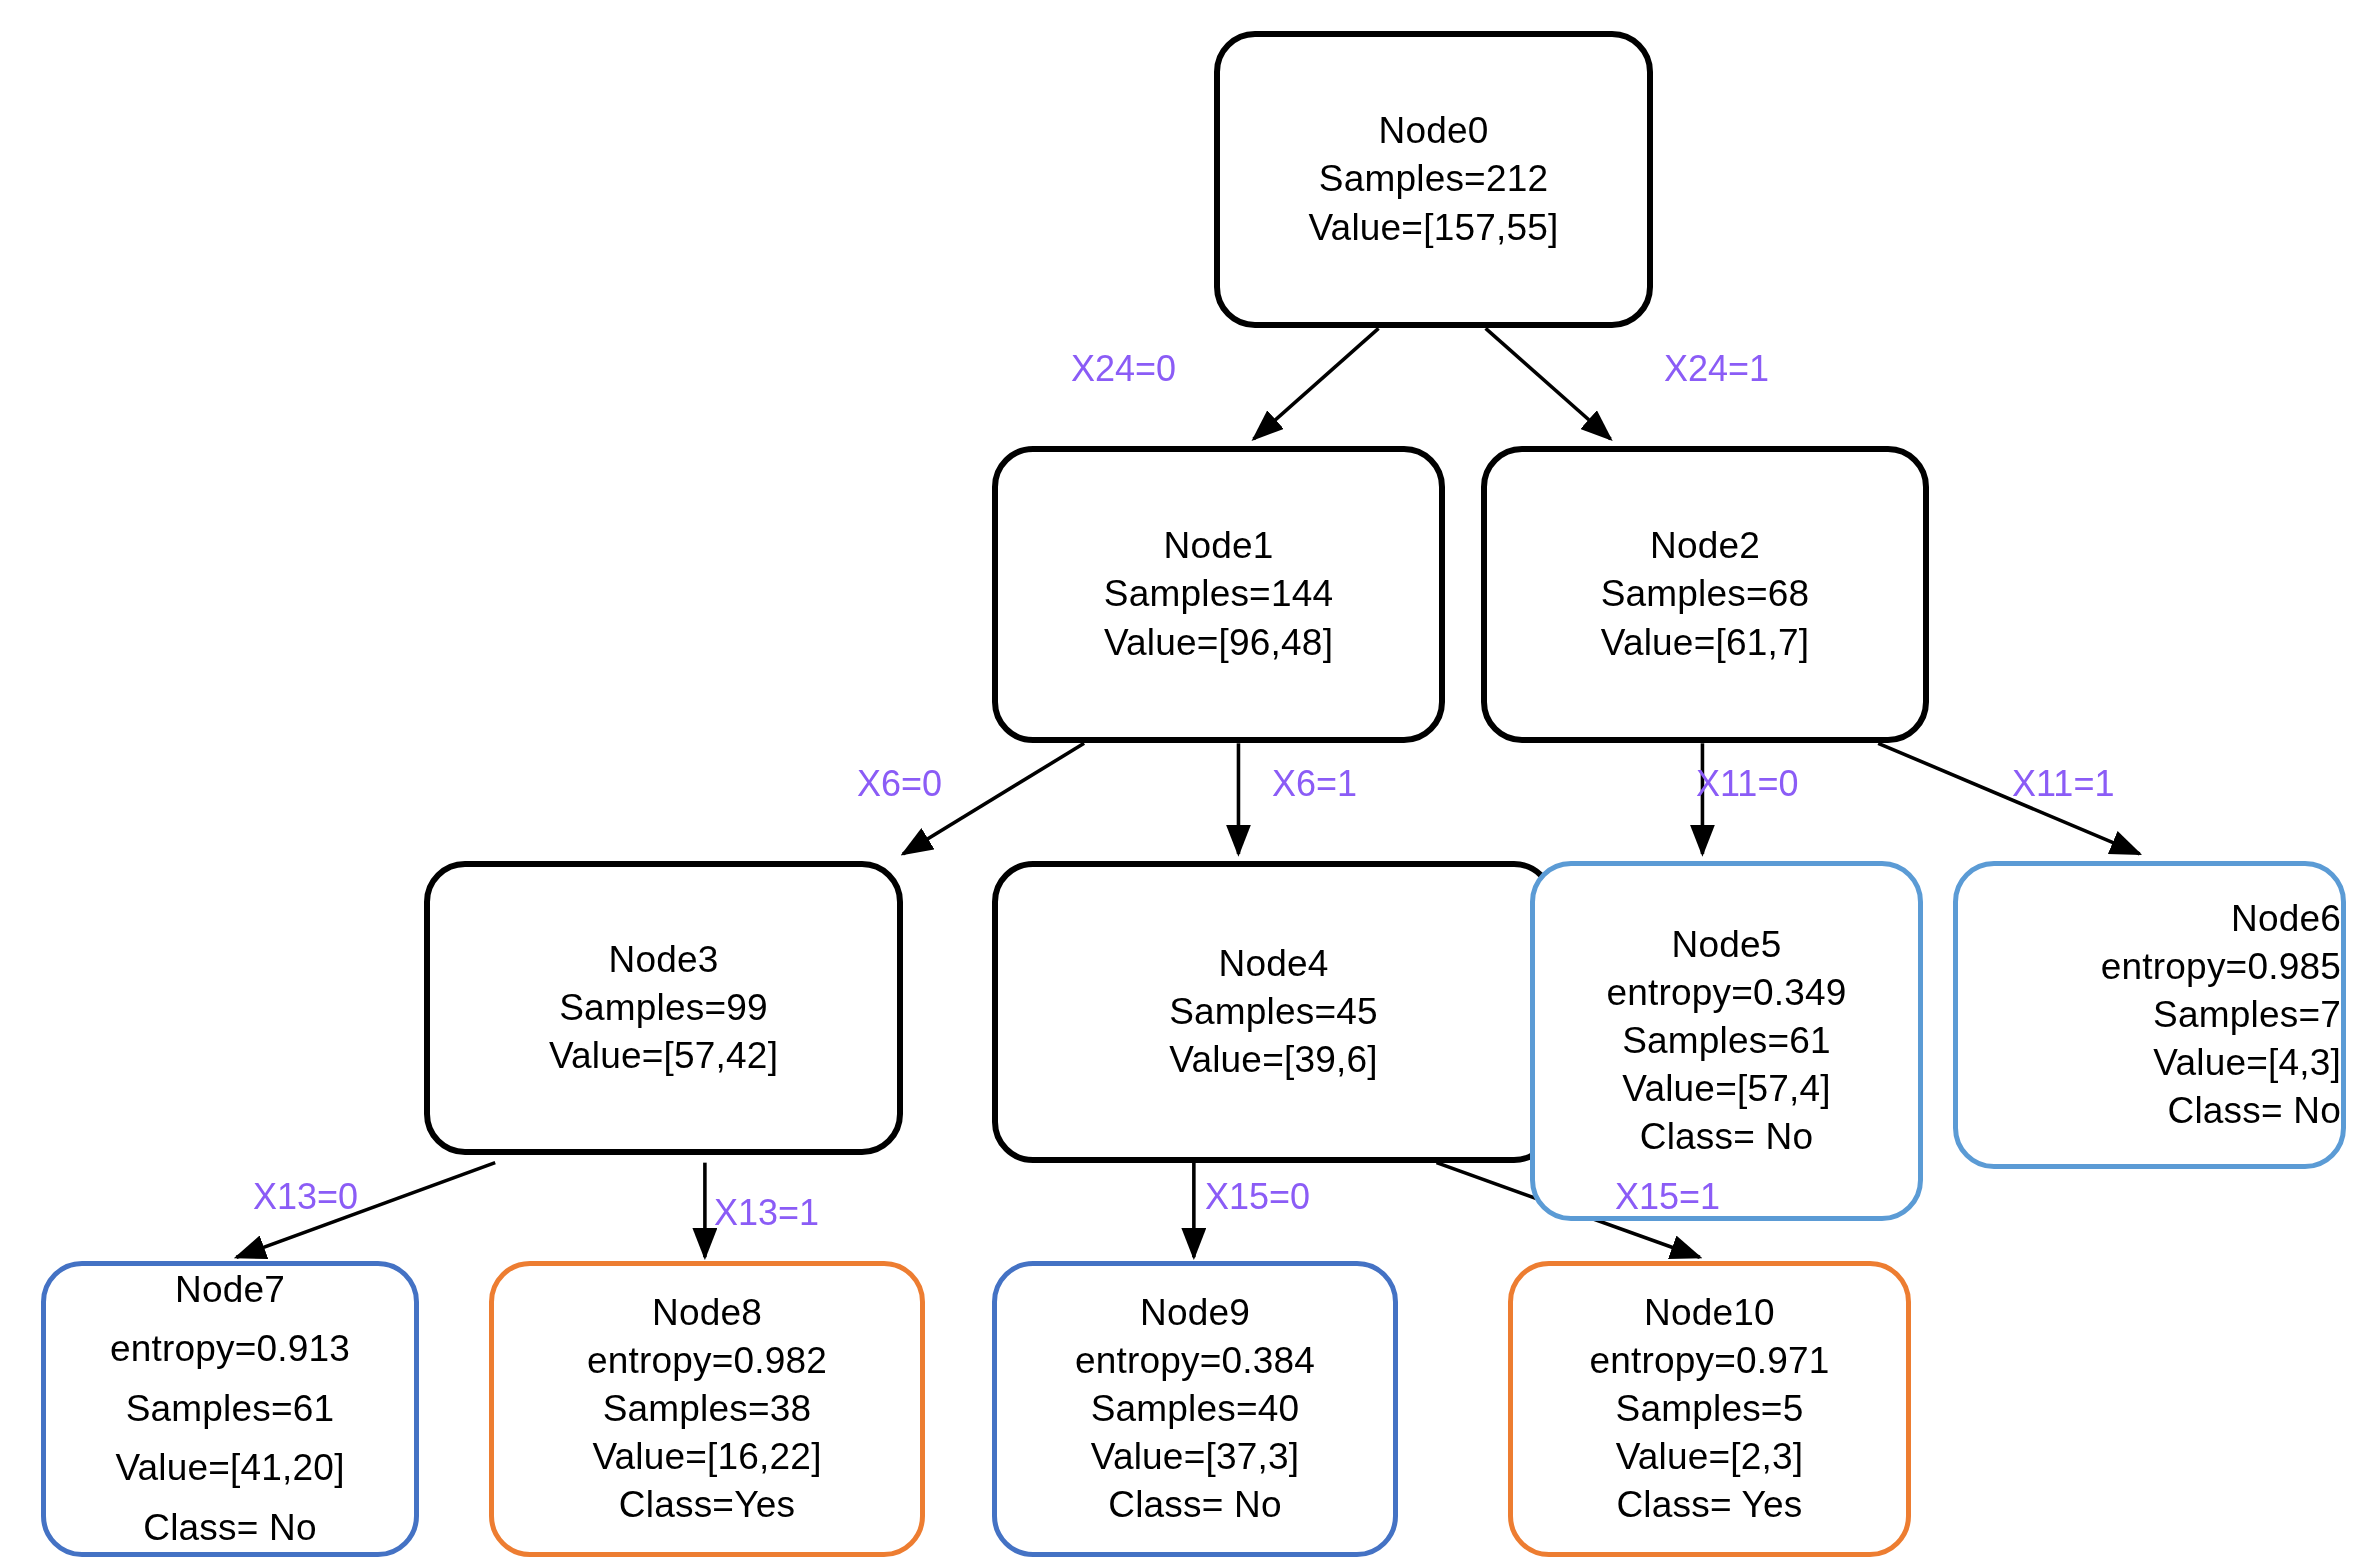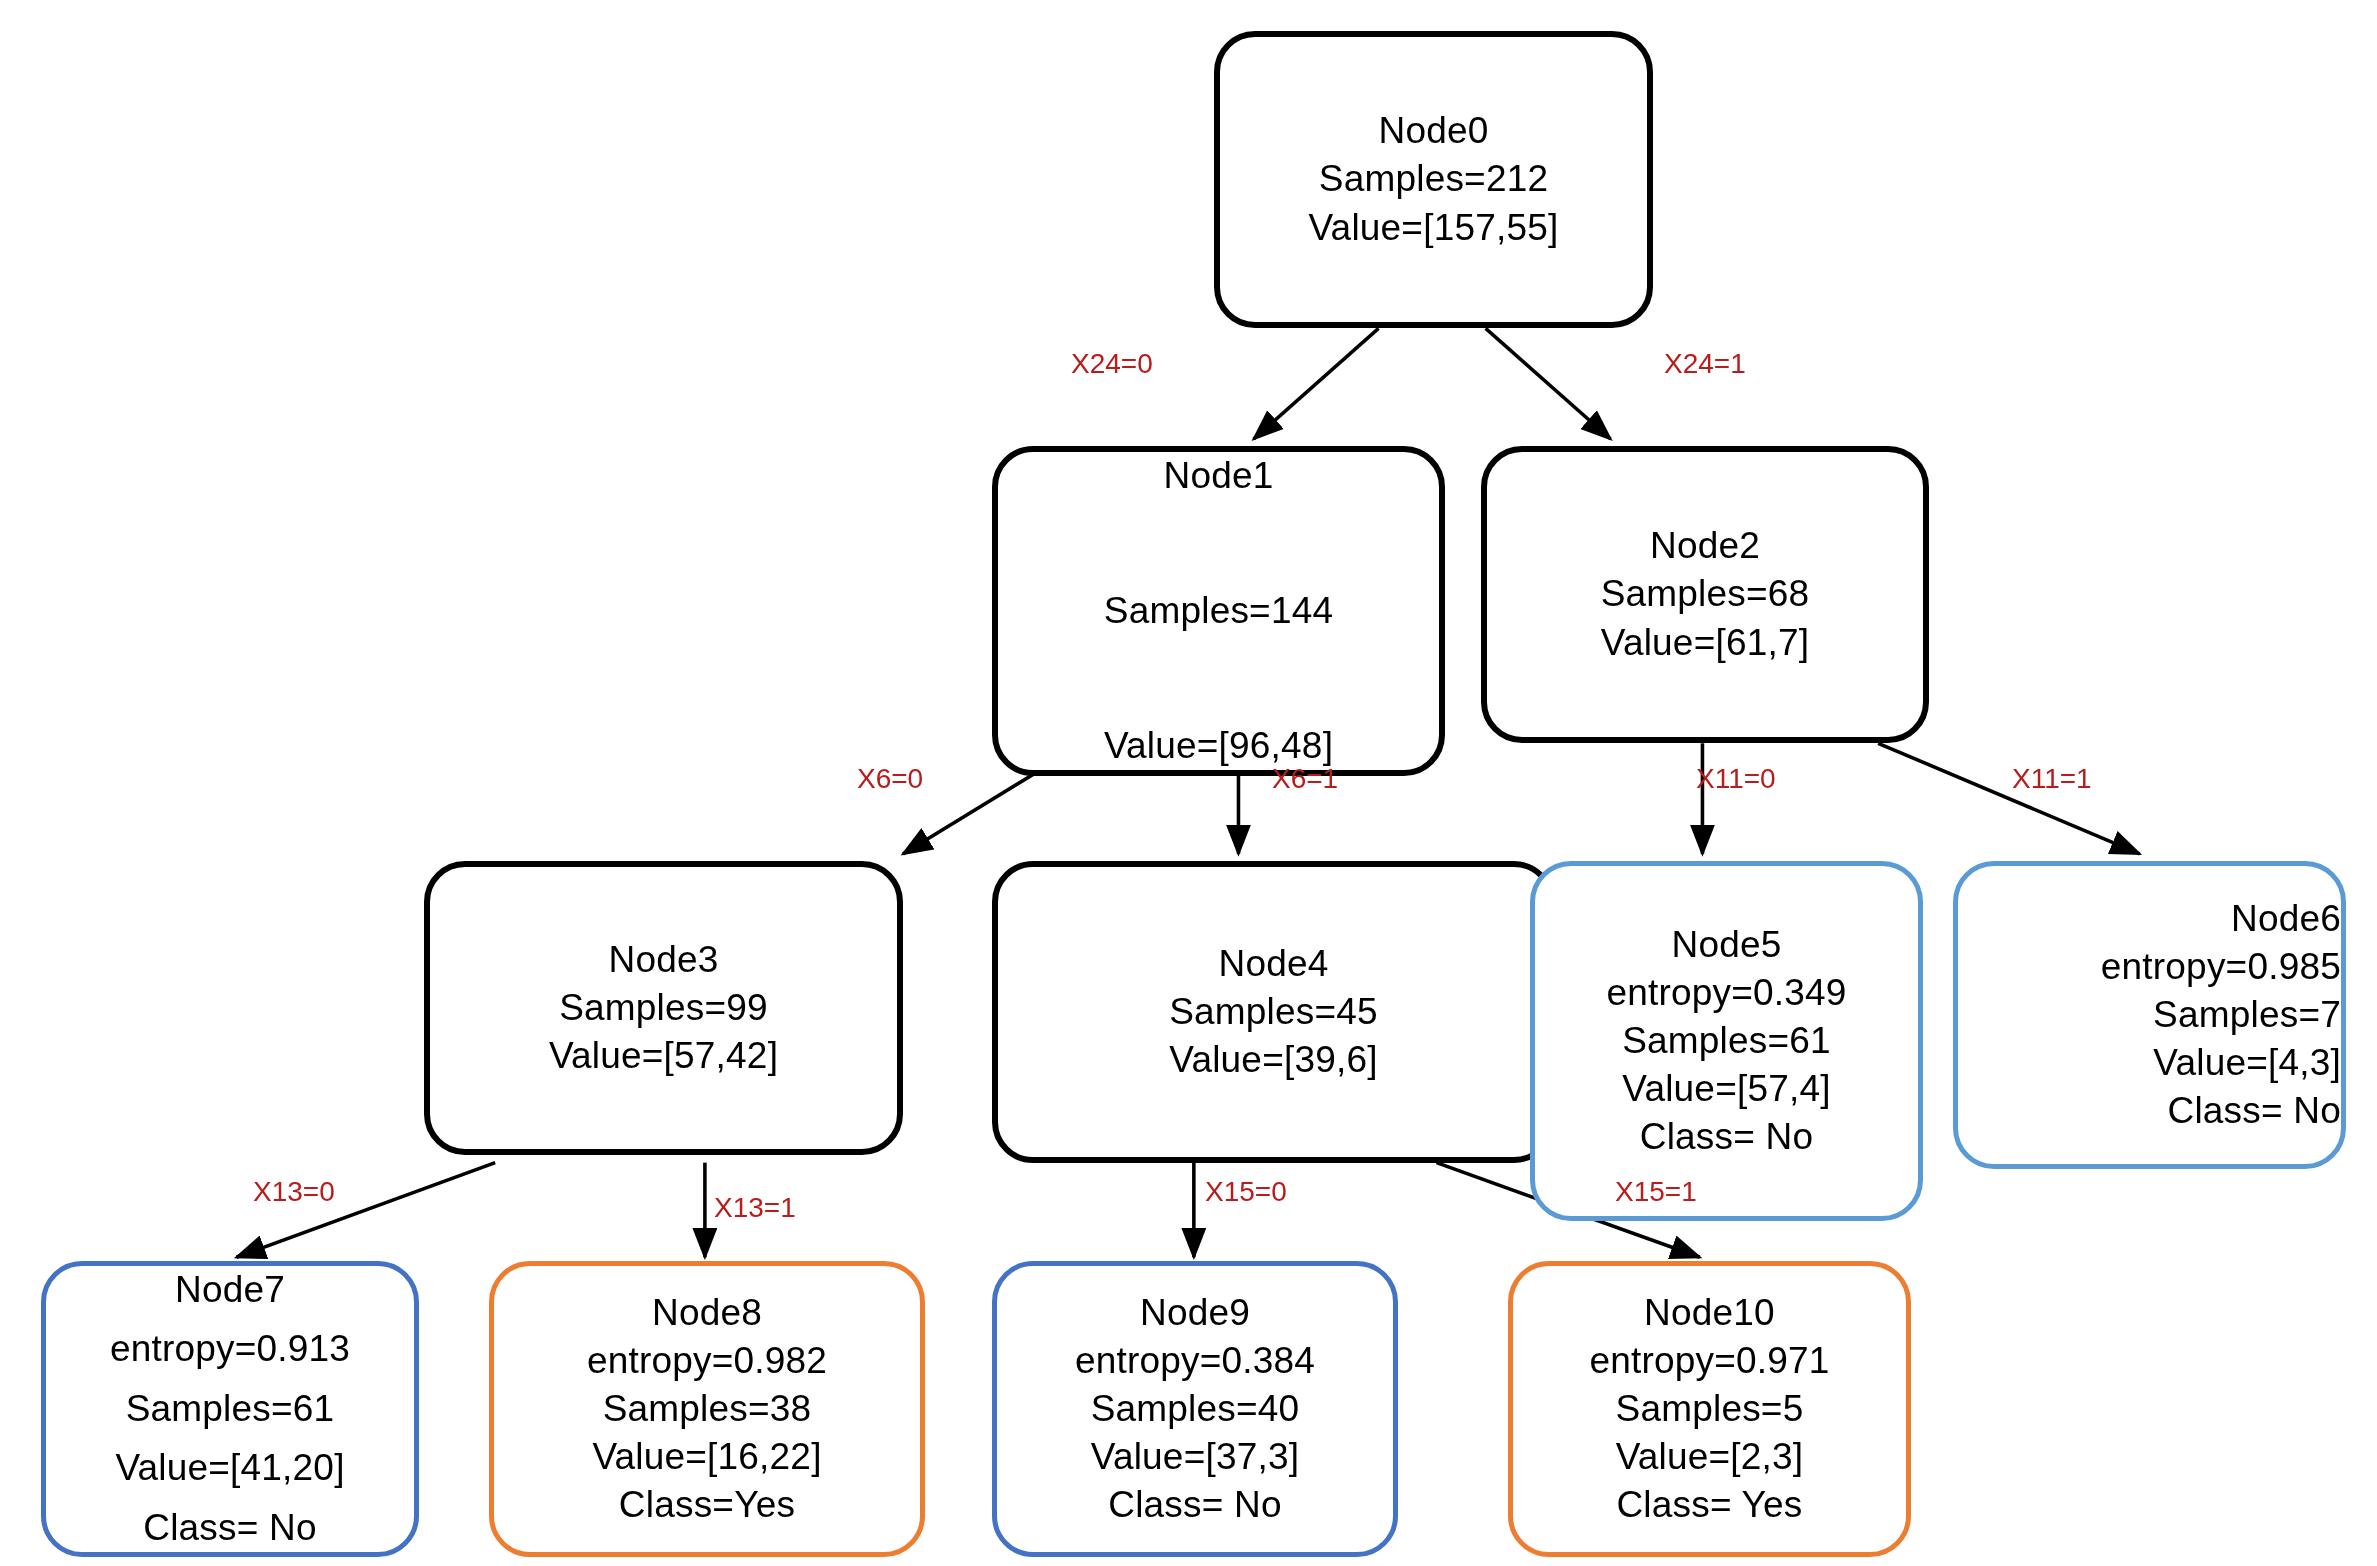--- a/index.html
+++ b/index.html
@@ -58,22 +58,22 @@
   .node.leaf-blue {
     border-color: #4472C4;
     border-width: 5.4px;
   }
   .node.leaf-orange {
     border-color: #ED7D31;
     border-width: 5.4px;
   }
   .edge-label {
     position: absolute;
-    font-size: 28px;
-    color: #b91c1c;
+    font-size: 36px;
+    color: #8b5cf6;
     white-space: pre;
     z-index: 4;
   }
 </style>
 </head>
 <body>
 
 <div id="canvas">
 
   <svg id="edges" viewBox="0 0 2664 1755" xmlns="http://www.w3.org/2000/svg">
@@ -118,21 +118,21 @@
 
   <div class="edge-label" style="left:1205px; top:1176px;">X15=0</div>
   <div class="edge-label" style="left:1615px; top:1176px;">X15=1</div>
 
   <div class="node internal" style="left:1214px; top:31px; width:439px; height:297px;">
     <span class="line">Node0</span>
     <span class="line">Samples=212</span>
     <span class="line">Value=[157,55]</span>
   </div>
 
-  <div class="node internal" style="left:992px; top:446px; width:453px; height:330px;justify-content:space-between;">
+  <div class="node internal" style="left:992px; top:446px; width:453px; height:297px;">
     <span class="line">Node1</span>
     <span class="line">Samples=144</span>
     <span class="line">Value=[96,48]</span>
   </div>
 
   <div class="node internal" style="left:1481px; top:446px; width:448px; height:297px;">
     <span class="line">Node2</span>
     <span class="line">Samples=68</span>
     <span class="line">Value=[61,7]</span>
   </div>

